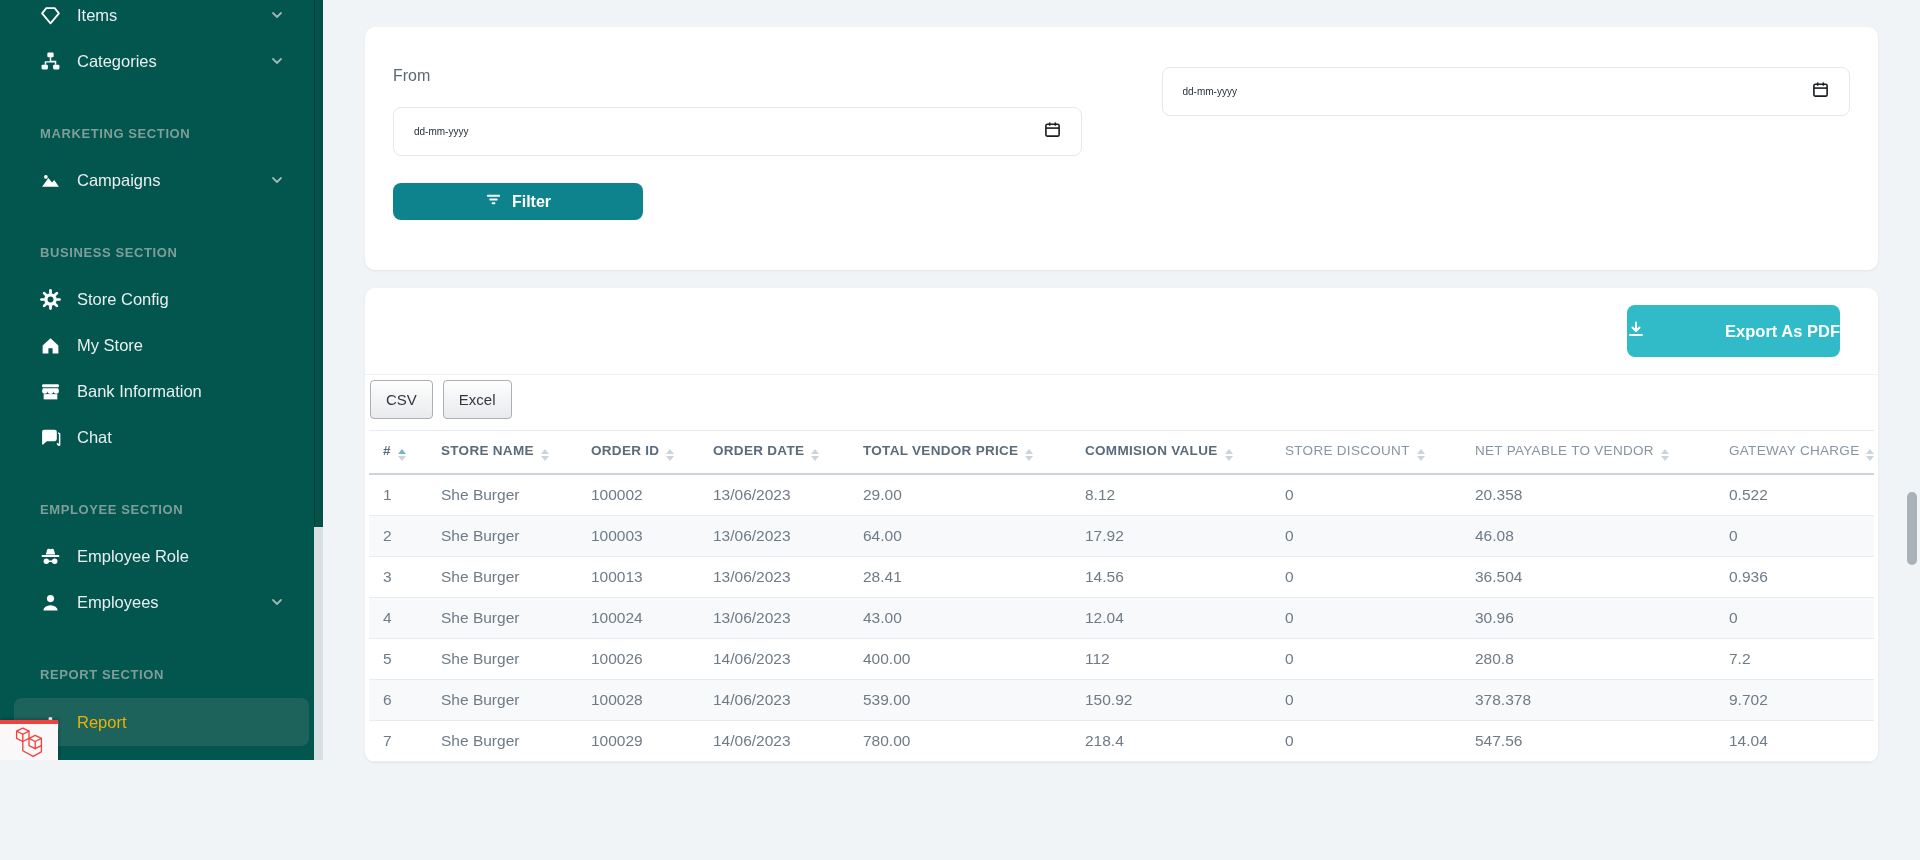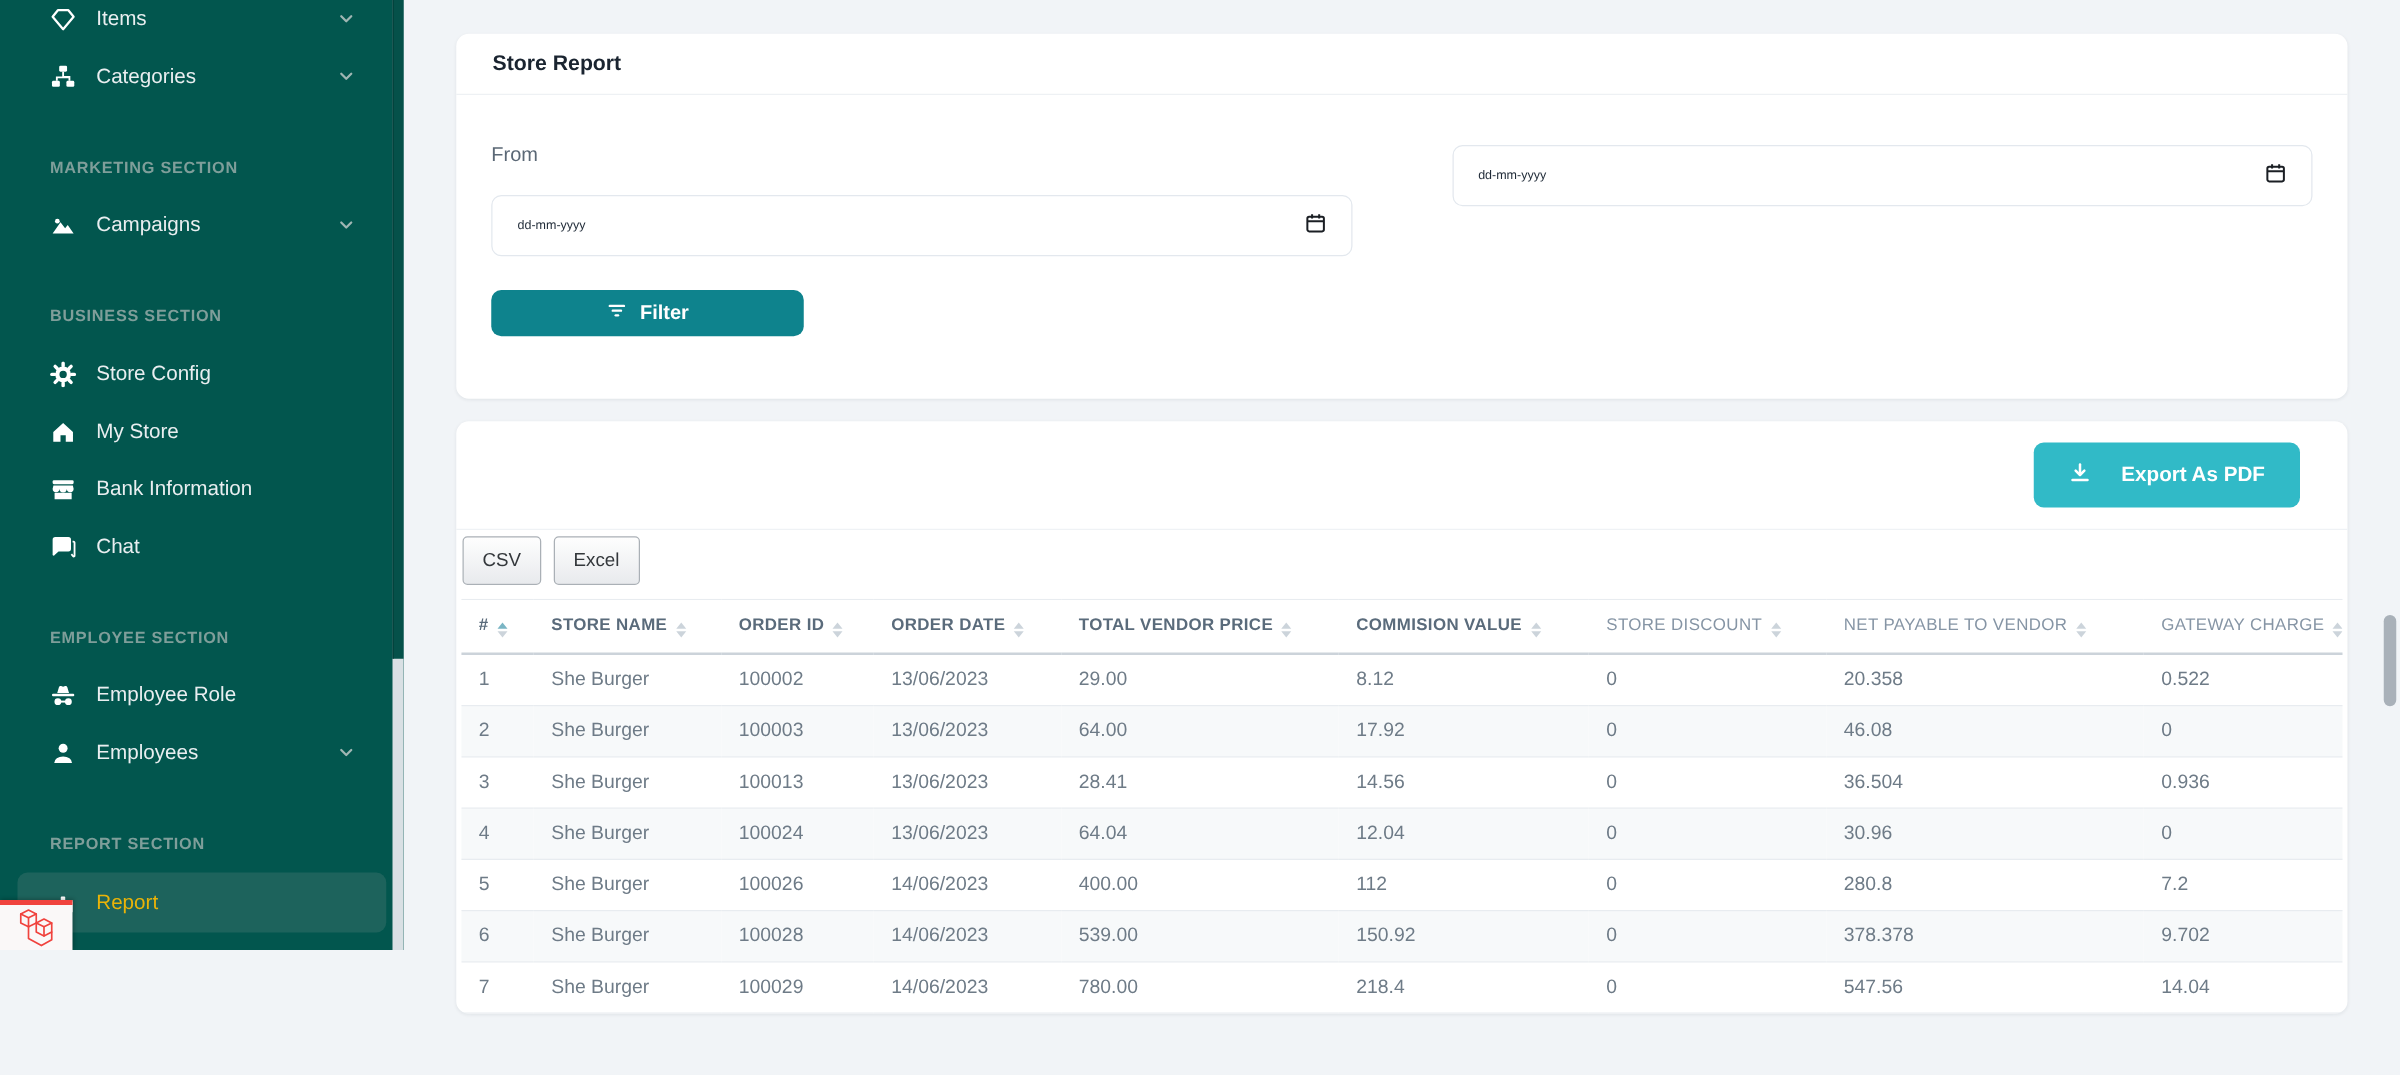--- a/index.html
+++ b/index.html
@@ -88,21 +88,21 @@
 
   .card2 { margin-top: 18px; }
   .card2-header {
     padding: 17px 38px; display: flex; justify-content: flex-end;
     border-bottom: 1px solid #eff2f5;
   }
   .btn-export {
     width: 213px; height: 52px;
     background: #31bac7; color: #fff; border: none; border-radius: 8px;
     font-family: inherit; font-size: 16.5px; font-weight: bold;
-    display: flex; align-items: center; justify-content: center; gap: 24px;
+    display: flex; align-items: center; justify-content: space-between; gap: 24px;
     cursor: pointer;
   }
   .btn-export svg { width: 18px; height: 18px; }
 
   .card2-body { padding: 5px 4px 0 4px; }
   .dt-buttons { display: flex; gap: 10px; margin-bottom: 11px; padding-left: 1px; }
   .btn-dt {
     height: 39px; padding: 0 15px;
     background: linear-gradient(#fefefe, #e8eaed);
     border: 1px solid #aab0b6; border-radius: 4px;
@@ -253,23 +253,20 @@
         <path d="M26 12 V19 L20 22 V15"></path>
         <path d="M14 12 V19 L20 22"></path>
       <path d="M8 15 V24 L18 29.5 L26 25 V19"></path>
     </svg>
   </div>
 </aside>
 
 <main class="main">
 
   <section class="card">
-    <div class="card-header">
-      <span class="card-title">Store Report</span>
-    </div>
     <div class="card-body">
       <div class="dates-row">
         <div class="field">
           <span class="field-label">From</span>
           <div class="date-input">
             <span class="ph">dd-mm-yyyy</span>
             <span><svg viewBox="0 0 18 18" fill="none" stroke="#1b1f24" stroke-width="1.7">
                   <rect x="2" y="3.5" width="14" height="12.5" rx="1.5"></rect>
                   <path d="M2 7.5 H16"></path>
                   <path d="M6 1.5 V5"></path>
@@ -390,21 +387,21 @@
                 <td>14.56</td>
                 <td>0</td>
                 <td>36.504</td>
                 <td>0.936</td>
               </tr>
               <tr>
                 <td>4</td>
                 <td>She Burger</td>
                 <td>100024</td>
                 <td>13/06/2023</td>
-                <td>64.04</td>
+                <td>43.00</td>
                 <td>12.04</td>
                 <td>0</td>
                 <td>30.96</td>
                 <td>0</td>
               </tr>
               <tr>
                 <td>5</td>
                 <td>She Burger</td>
                 <td>100026</td>
                 <td>14/06/2023</td>

